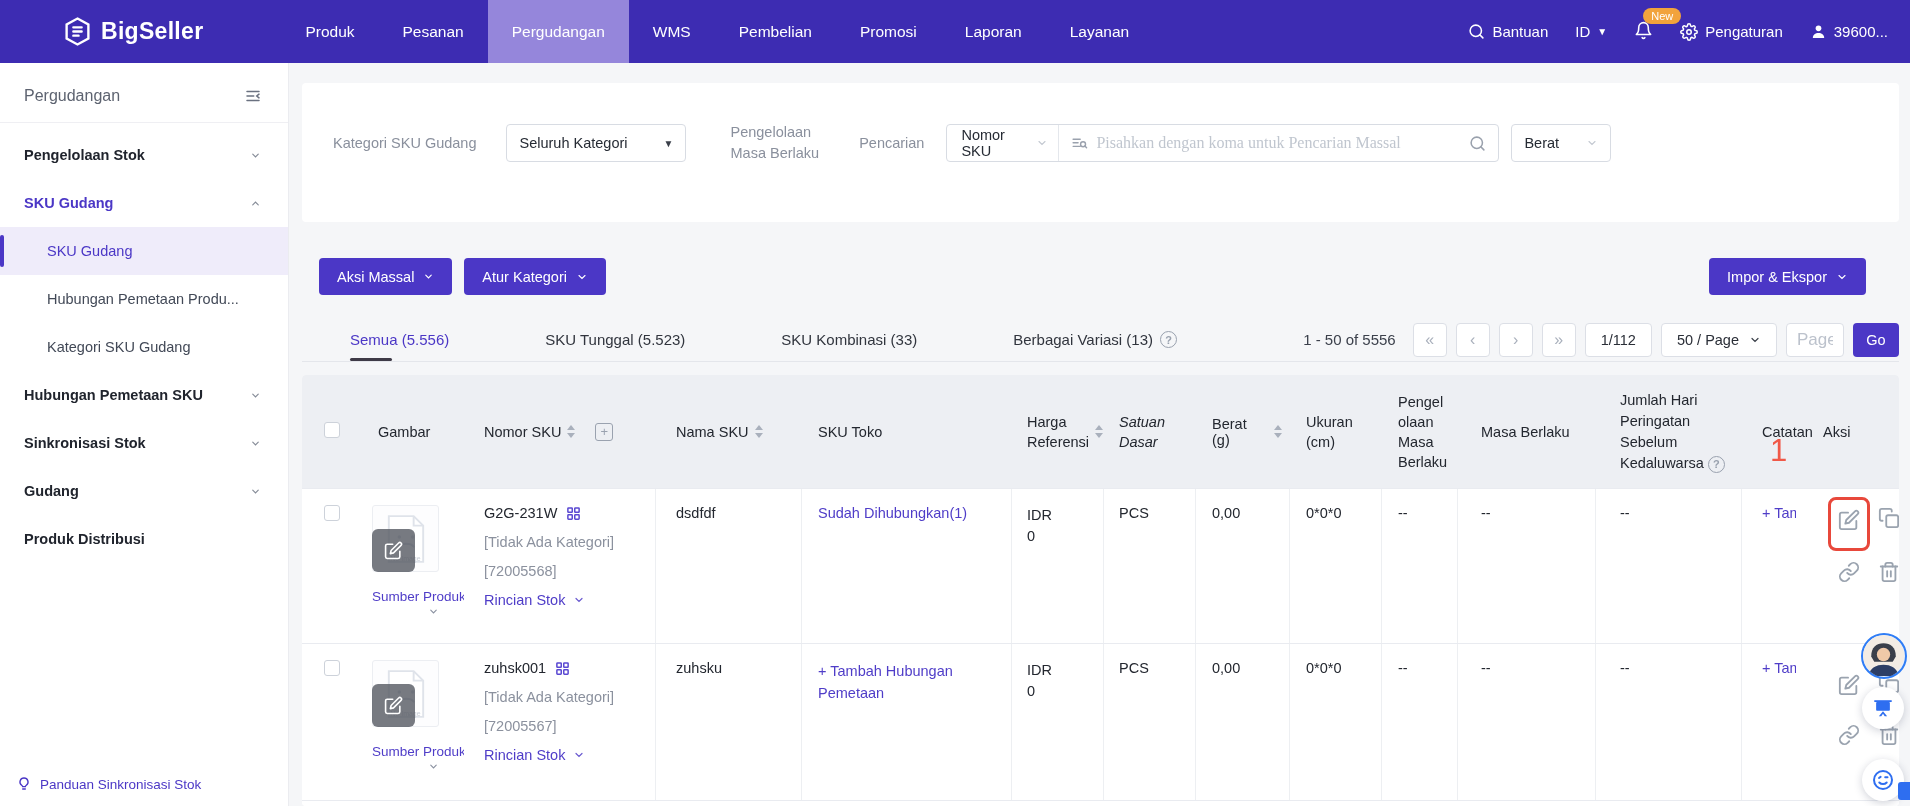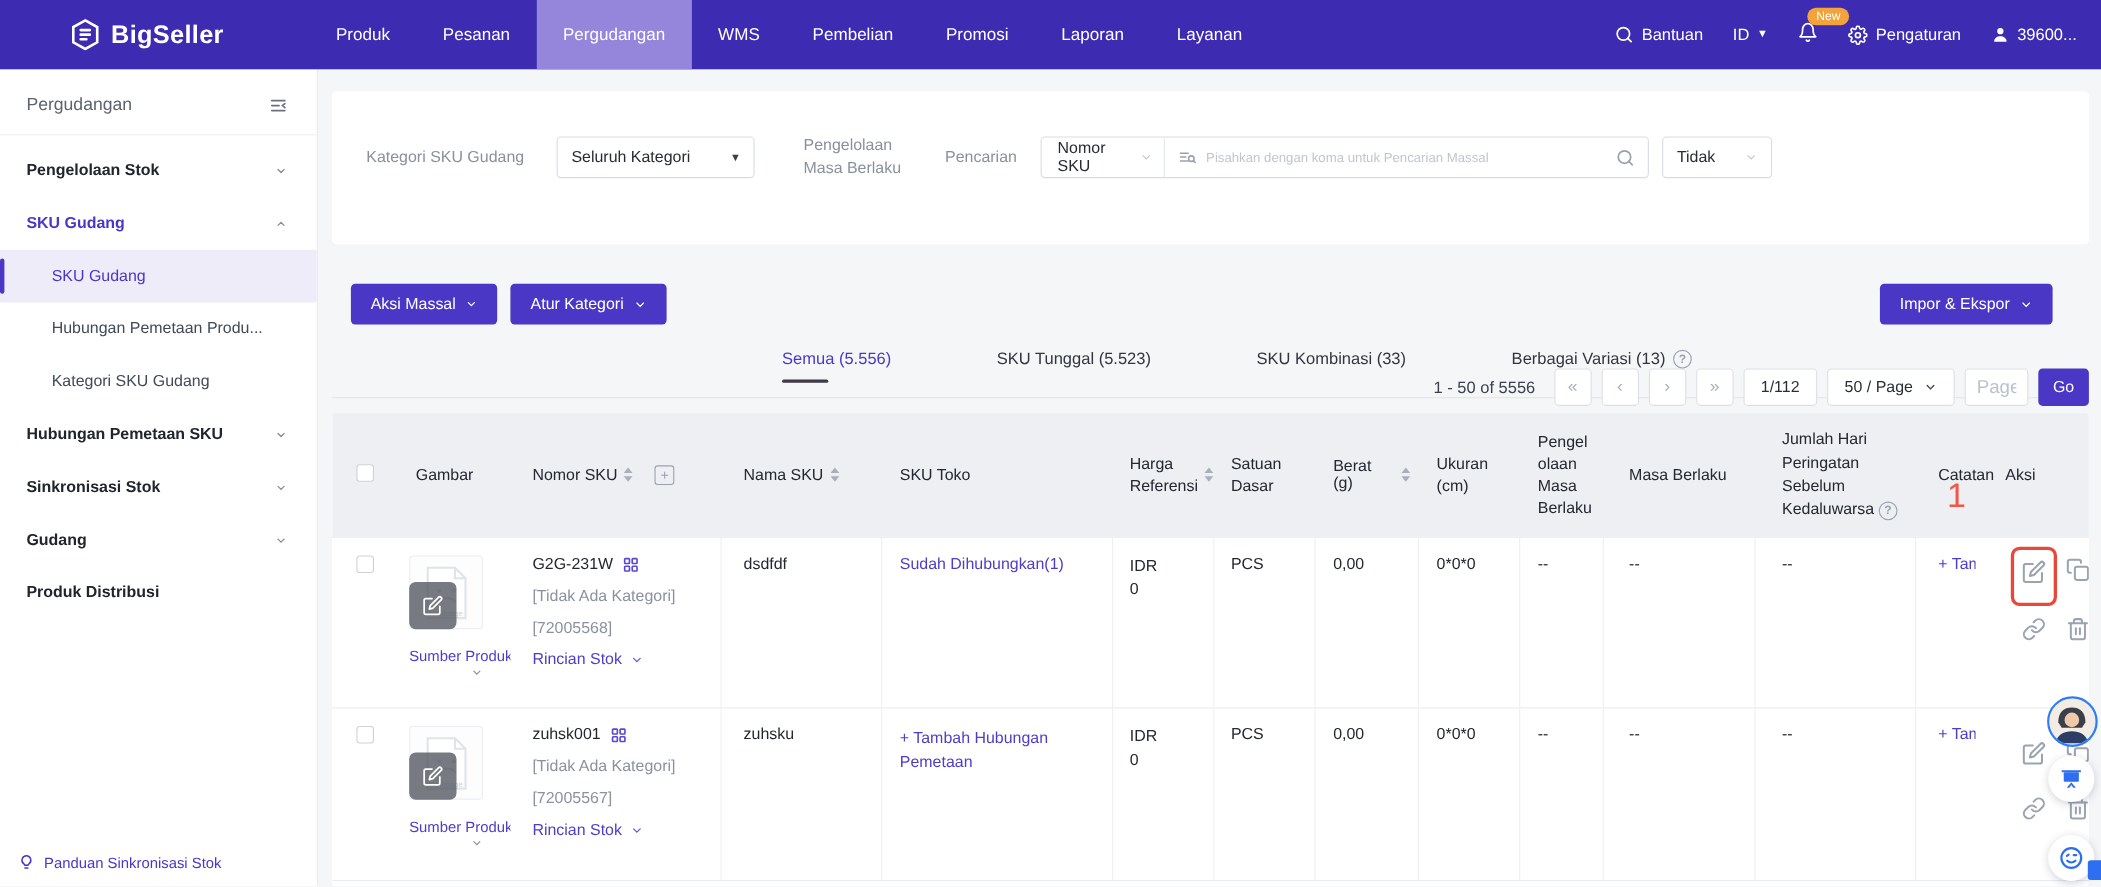--- a/index.html
+++ b/index.html
@@ -38,28 +38,28 @@
 
   .filter-card { position:absolute; left:13px; right:11px; top:20px; height:139px; }
   .filter-row { display:flex; align-items:center; padding-top:39px; padding-left:31px; }
   .f-label { color:#8A909D; font-size:14.5px; white-space:nowrap; }
   .f-label.two-line { line-height:21px; }
   .sel { height:38px; border:1px solid #D8DCE3; border-radius:4px; background:#fff; display:flex; align-items:center; justify-content:space-between; padding:0 12px; font-size:14.5px; color:#262B34; cursor:pointer; }
   .thin-chev { color:#c3c8d1; display:flex; }
   .search-box { display:flex; align-items:center; height:38px; border:1px solid #D8DCE3; border-radius:4px; background:#fff; }
   .search-type { display:flex; align-items:center; justify-content:space-between; width:112px; padding:0 10px 0 14px; font-size:14.5px; color:#262B34; border-right:1px solid #E4E7EC; height:100%; cursor:pointer; }
   .search-input-wrap { display:flex; align-items:center; flex:1; padding:0 12px; gap:8px; }
-  .search-input-wrap input { border:none; outline:none; flex:1; font-size:12px; color:#262B34; font-family:Liberation Sans, sans-serif; }
+  .search-input-wrap input { border:none; outline:none; flex:1; font-size:16px; color:#262B34; font-family:Liberation Serif, serif; }
   .search-input-wrap input::placeholder { color:#C0C6CF; }
   .icon-gray { color:#9AA1AD; display:flex; }
 
   .toolbar { position:absolute; left:13px; right:11px; top:195px; display:flex; align-items:center; }
   .btn-primary { height:37px; background:#4B37C6; color:#fff; border:none; border-radius:4px; font-size:14.5px; display:inline-flex; align-items:center; gap:9px; padding:0 18px; cursor:pointer; font-family:inherit; }
 
-  .tabsrow { position:absolute; left:13px; right:11px; top:255px; height:44px; display:flex; align-items:center; border-bottom:1px solid #e4e6eb;flex-direction:column; }
+  .tabsrow { position:absolute; left:13px; right:11px; top:255px; height:44px; display:flex; align-items:center; border-bottom:1px solid #e4e6eb; }
   .tabs { display:flex; gap:96px; margin-left:48px; }
   .tab { font-size:15px; color:#31353E; cursor:pointer; position:relative; display:flex; align-items:center; gap:7px; white-space:nowrap; }
   .tab.active { color:#4B37C6; }
   .tab.active::after { content:""; position:absolute; left:0; bottom:-13px; width:42px; height:3px; background:#3E3A47; border-radius:2px; }
   .pager { margin-left:auto; display:flex; align-items:center; gap:9px; }
   .range-text { font-size:15px; color:#3C414C; margin-right:8px; white-space:nowrap; }
   .pg-btn { width:34px; height:34px; border:1px solid #DCDFE6; border-radius:4px; background:#fff; display:flex; align-items:center; justify-content:center; color:#A9B0BC; font-size:16px; cursor:pointer; }
   .page-ind { height:34px; border:1px solid #DCDFE6; border-radius:4px; background:#fff; padding:0 15px; display:flex; align-items:center; font-size:14.5px; color:#2A2E37; }
   .page-size { gap:10px; cursor:pointer; }
   .page-input { width:58px; height:34px; border:1px solid #DCDFE6; border-radius:4px; padding:0 10px; font-size:17px; color:#262B34; font-family:inherit; outline:none; }
@@ -289,21 +289,21 @@
             <input type="text" placeholder="Pisahkan dengan koma untuk Pencarian Massal" style="">
             <span class="icon-gray">
                 <svg width="17" height="17" viewBox="0 0 24 24" fill="none" stroke="currentColor" stroke-width="2.2" stroke-linecap="round">
                   <circle cx="11" cy="11" r="8"></circle>
                   <line x1="21" y1="21" x2="16.65" y2="16.65"></line>
                 </svg>
               </span>
           </div>
         </div>
         <div class="sel" style="width:100px;margin-left:12px;">
-          <span>Tidak</span>
+          <span>Berat</span>
           <span class="thin-chev">
               <svg width="12" height="12" viewBox="0 0 24 24" fill="none" stroke="currentColor" stroke-width="2.2" stroke-linecap="round">
                 <polyline points="6 9 12 15 18 9"></polyline>
               </svg>
             </span>
         </div>
       </div>
     </div>
 
     <div class="toolbar">
@@ -391,21 +391,21 @@
         <div class="cell col-store">SKU Toko</div>
         <div class="cell col-price">
           <span class="hdr-flex" style="line-height:20px;">
             <span style="display:inline-block;width:62px;">Harga Referensi</span>
             <span class="sort">
                 <i class="up"></i>
                 <i class="dn"></i>
               </span>
           </span>
         </div>
-        <div class="cell col-unit" style="line-height:20px;">Satuan Dasar</div>
+        <div class="cell col-unit" style="line-height:20px;font-style:italic;">Satuan Dasar</div>
         <div class="cell col-weight">
           <span class="hdr-flex">
             <span>Berat (g)</span>
             <span class="sort">
                 <i class="up"></i>
                 <i class="dn"></i>
               </span>
           </span>
         </div>
         <div class="cell col-size" style="line-height:20px;">Ukuran (cm)</div>

